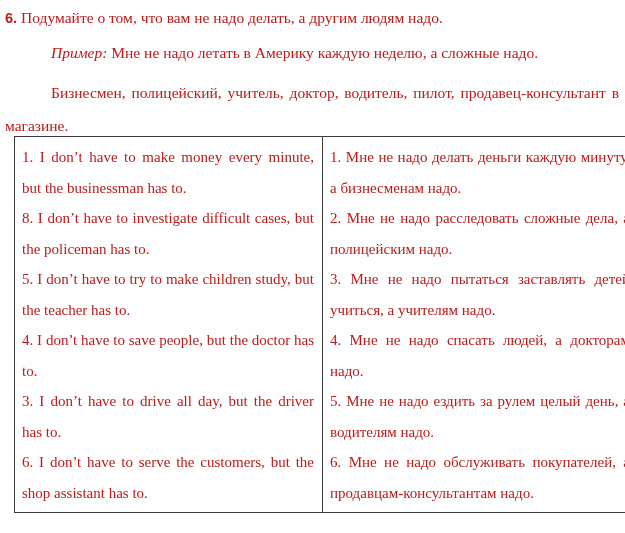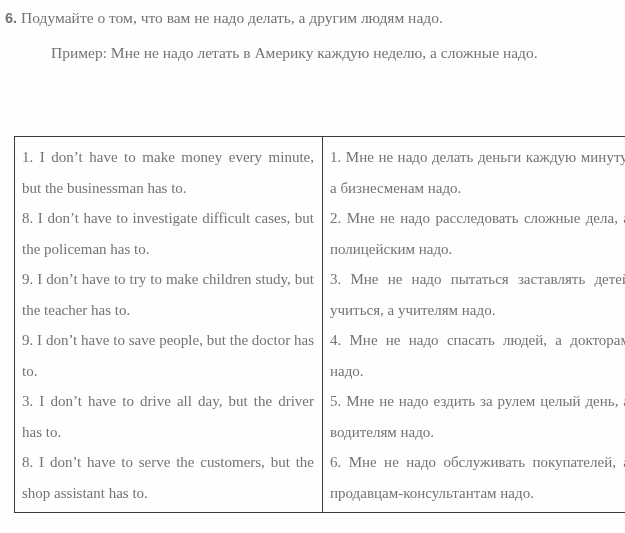--- a/index.html
+++ b/index.html
@@ -6,41 +6,42 @@
     margin: 0;
     padding: 0;
     background: #ffffff;
   }
   .page {
     position: relative;
     width: 625px;
     height: 533px;
     background: #fefefe;
     font-family: "Liberation Serif", serif;
-    color: #737373;
+    color: #b91c1c;
     overflow: hidden;
   }
   .task-line {
     margin: 8px 6px 0 5px;
     font-size: 15.5px;
     line-height: 20px;
   }
   .task-number {
     font-weight: bold;
     font-family: "Liberation Sans", sans-serif;
     font-size: 14.5px;
     margin-right: 4px;
   }
   .example-line {
     margin: 15px 6px 0 5px;
     text-indent: 46px;
     font-size: 15.5px;
     line-height: 20px;
   }
   .example-label {
+    font-style: italic;
     margin-top: 40px;
   }
   .words-line {
     margin: 13px 6px 0 5px;
     text-indent: 46px;
     font-size: 15.5px;
     line-height: 33px;
     text-align: justify;
   }
   .exercise-table {
@@ -68,31 +69,32 @@
 </style>
 </head>
 <body>
 
 <div class="page">
 
   <p class="task-line"><span class="task-number">6.</span><span>Подумайте о том, что вам не надо делать, а другим людям надо.</span></p>
 
   <p class="example-line"><span class="example-label">Пример:</span><span> Мне не надо летать в Америку каждую неделю, а сложные надо.</span></p>
 
+  <p class="words-line">Бизнесмен, полицейский, учитель, доктор, водитель, пилот, продавец-консультант в магазине.</p>
 
   <table class="exercise-table">
     <tbody>
       <tr>
         <td class="col-en">
           <p class="sentence">1. I don’t have to make money every minute, but the businessman has to.</p>
           <p class="sentence">8. I don’t have to investigate difficult cases, but the policeman has to.</p>
-          <p class="sentence">9. I don’t have to try to make children study, but the teacher has to.</p>
-          <p class="sentence">9. I don’t have to save people, but the doctor has to.</p>
+          <p class="sentence">5. I don’t have to try to make children study, but the teacher has to.</p>
+          <p class="sentence">4. I don’t have to save people, but the doctor has to.</p>
           <p class="sentence">3. I don’t have to drive all day, but the driver has to.</p>
-          <p class="sentence">8. I don’t have to serve the customers, but the shop assistant has to.</p>
+          <p class="sentence">6. I don’t have to serve the customers, but the shop assistant has to.</p>
         </td>
         <td class="col-ru">
           <p class="sentence">1. Мне не надо делать деньги каждую минуту, а бизнесменам надо.</p>
           <p class="sentence">2. Мне не надо расследовать сложные дела, а полицейским надо.</p>
           <p class="sentence">3. Мне не надо пытаться заставлять детей учиться, а учителям надо.</p>
           <p class="sentence">4. Мне не надо спасать людей, а докторам надо.</p>
           <p class="sentence">5. Мне не надо ездить за рулем целый день, а водителям надо.</p>
           <p class="sentence">6. Мне не надо обслуживать покупателей, а продавцам-консультантам надо.</p>
         </td>
       </tr>

